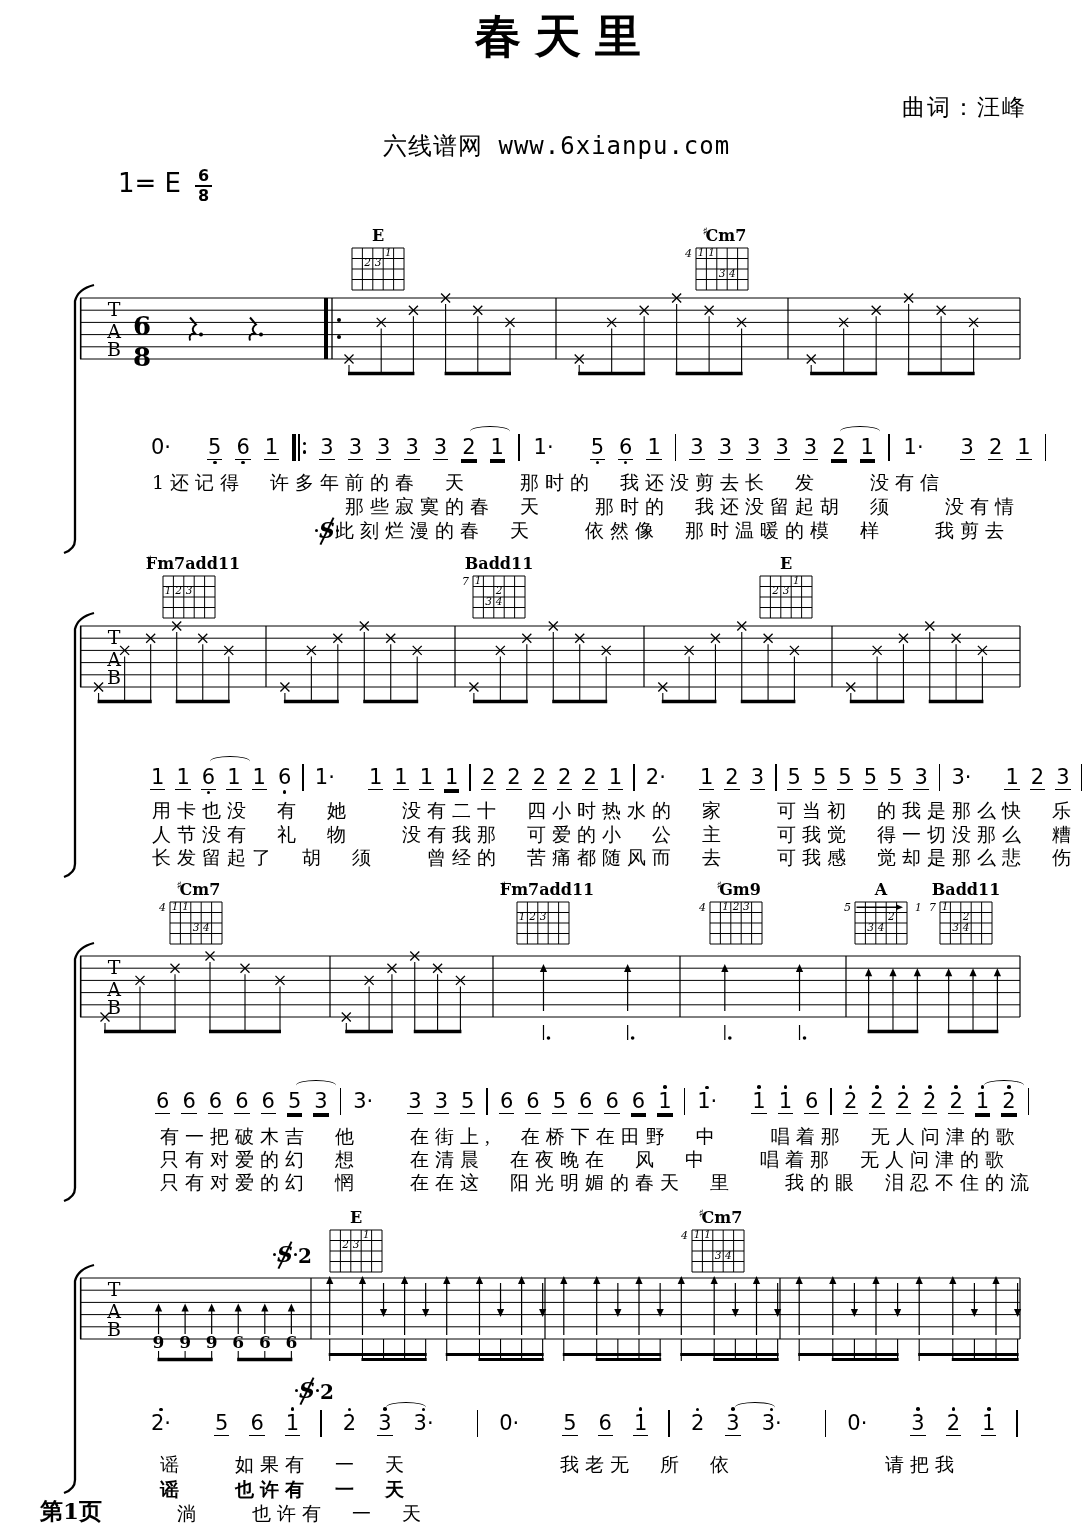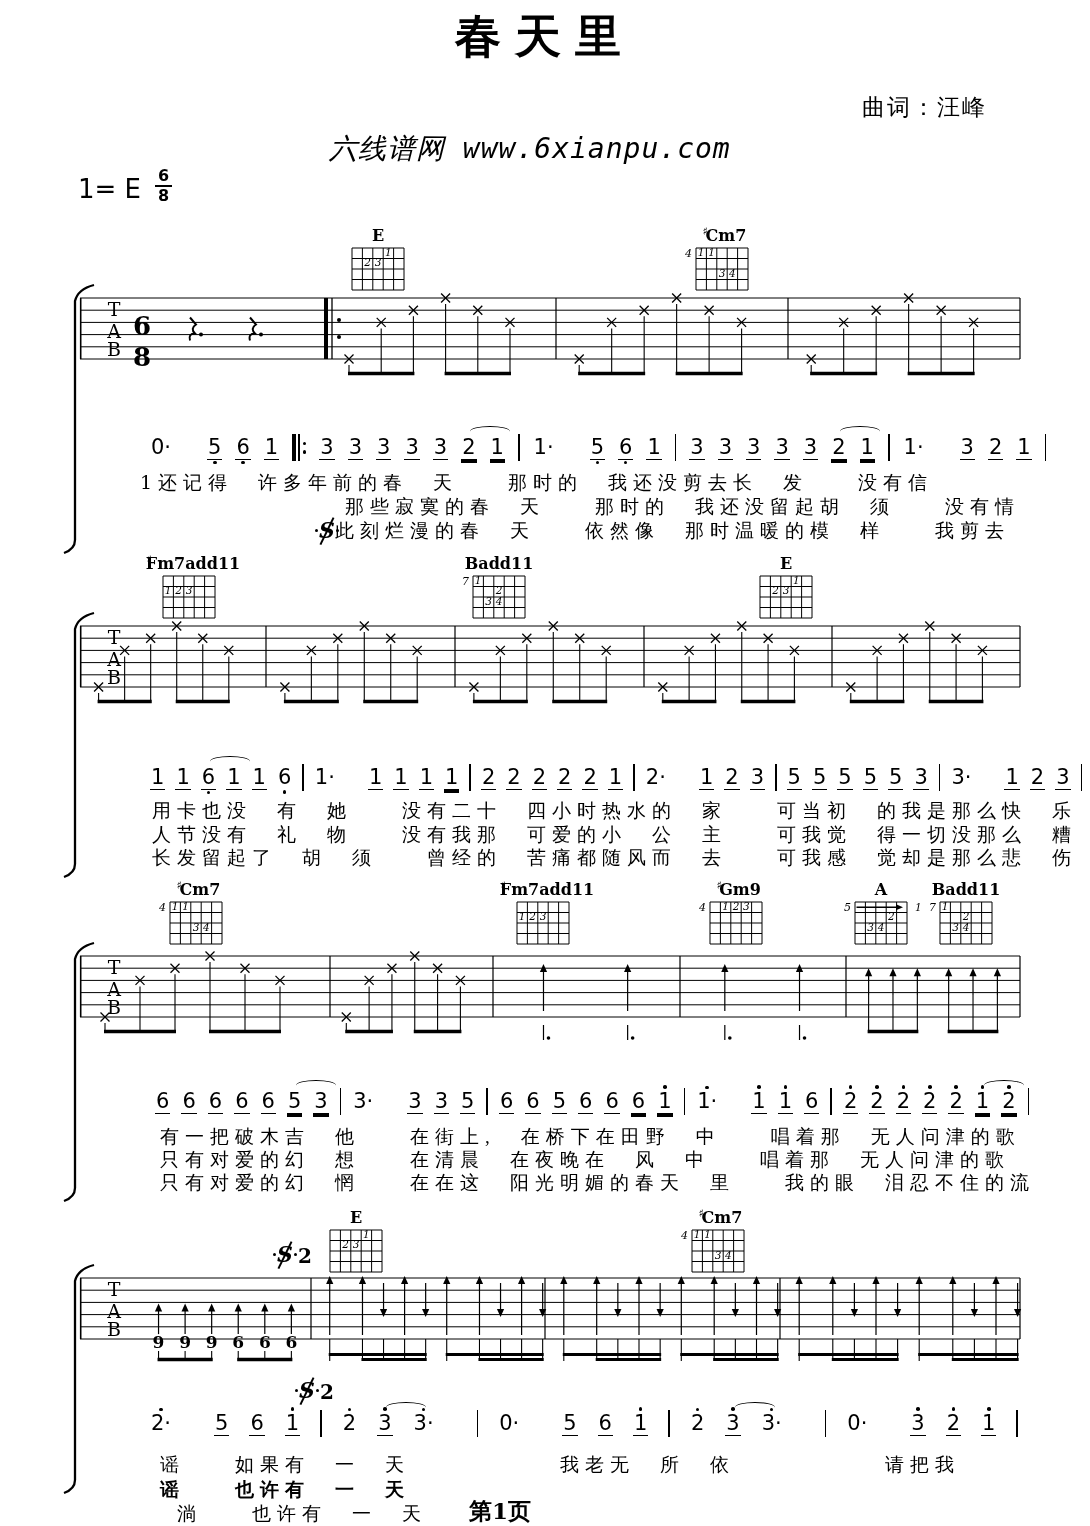--- a/index.html
+++ b/index.html
@@ -1,31 +1,31 @@
 <!DOCTYPE html>
 <html><head>
 <meta charset="utf-8">
 <style>
   html,body{margin:0;padding:0;background:#888;}
   .page{position:relative;width:1090px;height:1526px;background:#ffffff;margin:0 auto;
         font-family:"DejaVu Sans",sans-serif;color:#000;overflow:hidden;}
   #score-svg{position:absolute;left:0;top:0;}
-  .abs{position:absolute;}
+  .abs{position:absolute;padding-left:40px;}
   .title{left:0;right:0;top:6px;text-align:center;font-size:46px;font-weight:bold;
          font-family:"DejaVu Serif",serif;letter-spacing:14px;}
   .subtitle{left:0;right:0;top:66px;text-align:center;font-size:33px;font-weight:bold;
             font-family:"DejaVu Serif",serif;letter-spacing:4px;}
   .credit{left:862px;top:92px;font-size:23px;font-family:"DejaVu Sans",sans-serif;letter-spacing:2px;}
-  .site{left:329px;top:130px;font-size:28px;font-family:"DejaVu Sans Mono",monospace;letter-spacing:1px;font-style:italic;}
-  .keysig{left:78px;top:168px;display:flex;align-items:flex-end;font-size:26px;}
+  .site{left:343px;top:130px;font-size:24px;font-family:"DejaVu Sans Mono",monospace;letter-spacing:1px;}
+  .keysig{left:78px;top:168px;display:flex;align-items:flex-start;font-size:26px;}
   .keysig .frac{display:inline-flex;flex-direction:column;align-items:center;margin-left:14px;
                 font-size:16px;font-weight:bold;line-height:1.0;}
   .keysig .frac .tnum{border-bottom:2px solid #000;padding:0 3px 1px 3px;}
   .keysig .frac .bnum{padding:1px 3px 0 3px;}
-  .footer{left:0;width:1000px;top:1496px;text-align:center;font-size:23px;font-weight:bold;
+  .footer{left:0;width:1000px;top:1496px;text-align:left;font-size:23px;font-weight:bold;
           font-family:"DejaVu Serif",serif;}
   
   .jline{position:absolute;display:flex;align-items:center;}
   .jtok{position:relative;display:inline-flex;flex-direction:column;align-items:center;}
   .jtok .dt{width:3.6px;height:3.6px;border-radius:50%;background:#000;margin:1px auto 1px auto;}
   .jtok .dt.off{opacity:0;}
   .jtok .num{font-size:21px;line-height:1.05;padding:0 1px 1px 1px;text-align:center;min-width:13px;
              font-family:"DejaVu Sans",sans-serif;}
   .jtok .num.u1{border-bottom:1.6px solid #000;}
   .jtok .num.u2{border-bottom:1.6px solid #000;box-shadow:0 3px 0 0 #000;}
@@ -880,21 +880,21 @@
           <span class="num u1">2</span>
           <span class="dt off"></span>
         </span>
         <span class="jtok">
           <span class="dt off"></span>
           <span class="num u1">1</span>
           <span class="dt off"></span>
         </span>
         <span class="jbar"></span>
       </div>
-      <div class="lyric" style="left: 140px; top: 470px;">1还记得　许多年前的春　天　　那时的　我还没剪去长　发　　没有信</div>
+      <div class="lyric" style="left: 152px; top: 470px;">1还记得　许多年前的春　天　　那时的　我还没剪去长　发　　没有信</div>
       <div class="lyric" style="left: 345px; top: 494px;">那些寂寞的春　天　　那时的　我还没留起胡　须　　没有情</div>
       <div class="lyric" style="left: 318px; top: 518px;"><span class="segno"><span class="s">S</span><span class="sl"></span><span class="d1"></span><span class="d2"></span></span>此刻烂漫的春　天　　依然像　那时温暖的模　样　　我剪去</div>
       <div class="jline" style="left: 150px; top: 760px; gap: 10px;">
         <span class="jtok">
           <span class="dt off"></span>
           <span class="num u1">1</span>
           <span class="dt off"></span>
         </span>
         <span class="jtok">
           <span class="dt off"></span>

